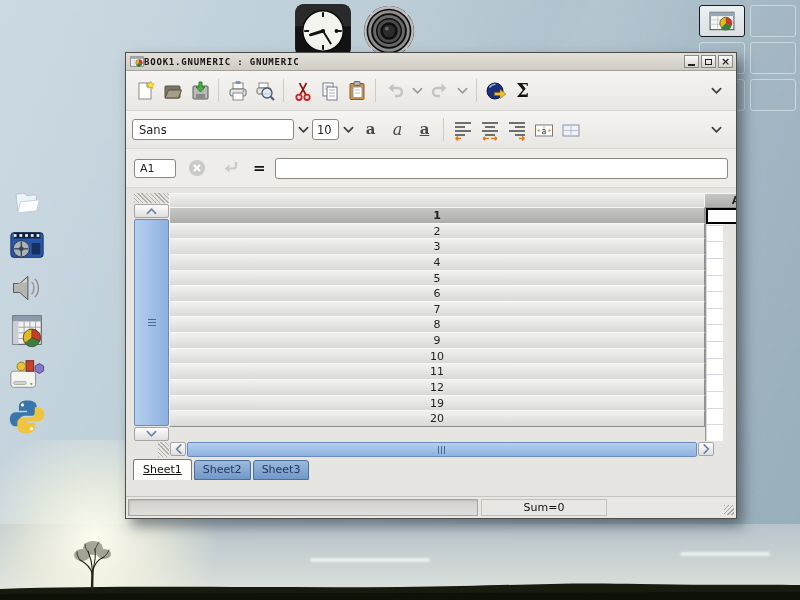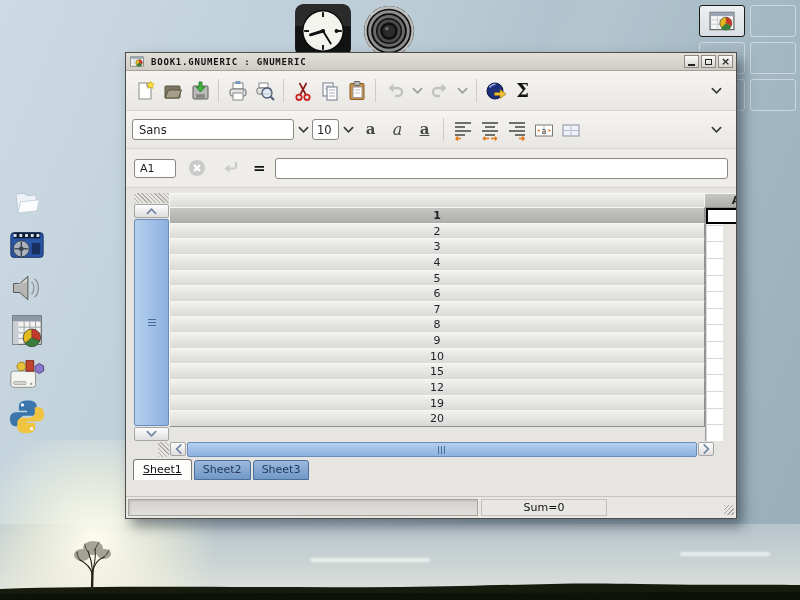--- a/index.html
+++ b/index.html
@@ -29,21 +29,21 @@
   
   .desk-icons{position:absolute;left:6px;top:182px;display:flex;flex-direction:column;gap:3px;}
   .dicon{width:42px;height:40px;display:flex;align-items:center;justify-content:center;}
 
   
   .win{position:absolute;left:125px;top:52px;width:610px;height:465px;background:#eceae6;
     border:1px solid #4f4d49;display:flex;flex-direction:column;
     box-shadow:inset 1px 1px 0 #f7f6f4,inset -1px -1px 0 #b3b0aa,6px 7px 12px rgba(25,35,45,0.5);z-index:5;}
   .titlebar{height:17px;flex:none;display:flex;align-items:center;padding:0 3px 0 4px;
     background:linear-gradient(#e3e0da,#cfccc5);border-bottom:1px solid #a3a099;}
-  .title-text{margin-left:7px;font-family:"DejaVu Sans Mono",monospace;font-size:9px;font-weight:bold;
+  .title-text{font-family:"DejaVu Sans Mono",monospace;font-size:9px;font-weight:bold;
     letter-spacing:0.8px;color:#131313;flex:1;white-space:nowrap;}
   .wbtn{width:15px;height:13px;margin-left:2px;background:linear-gradient(#fbfbfa,#d6d4cf);
     border:1px solid #8d8a84;display:flex;align-items:center;justify-content:center;box-sizing:border-box;}
   .g-min{width:7px;height:2px;background:#222;margin-top:6px;}
   .g-max{width:7px;height:6px;border:1.6px solid #222;box-sizing:border-box;}
   .g-close{font-size:11px;font-weight:bold;color:#222;line-height:10px;}
 
   .menubar{height:18px;flex:none;display:flex;align-items:center;background:#f2f1ee;
     border-bottom:1px solid #dddbd6;padding-left:3px;}
   .menu-item{font-size:11.5px;color:#1a1a1a;padding:1px 8px;}
@@ -567,21 +567,21 @@
             <div class="rowhead sel">1</div>
             <div class="rowhead">2</div>
             <div class="rowhead">3</div>
             <div class="rowhead">4</div>
             <div class="rowhead">5</div>
             <div class="rowhead">6</div>
             <div class="rowhead">7</div>
             <div class="rowhead">8</div>
             <div class="rowhead">9</div>
             <div class="rowhead">10</div>
-            <div class="rowhead">15</div>
+            <div class="rowhead">11</div>
             <div class="rowhead">12</div>
             <div class="rowhead">19</div>
             <div class="rowhead">20</div>
           </div>
         <div class="cells">
           <div class="selection">
             
           </div>
         </div>
       </div>

